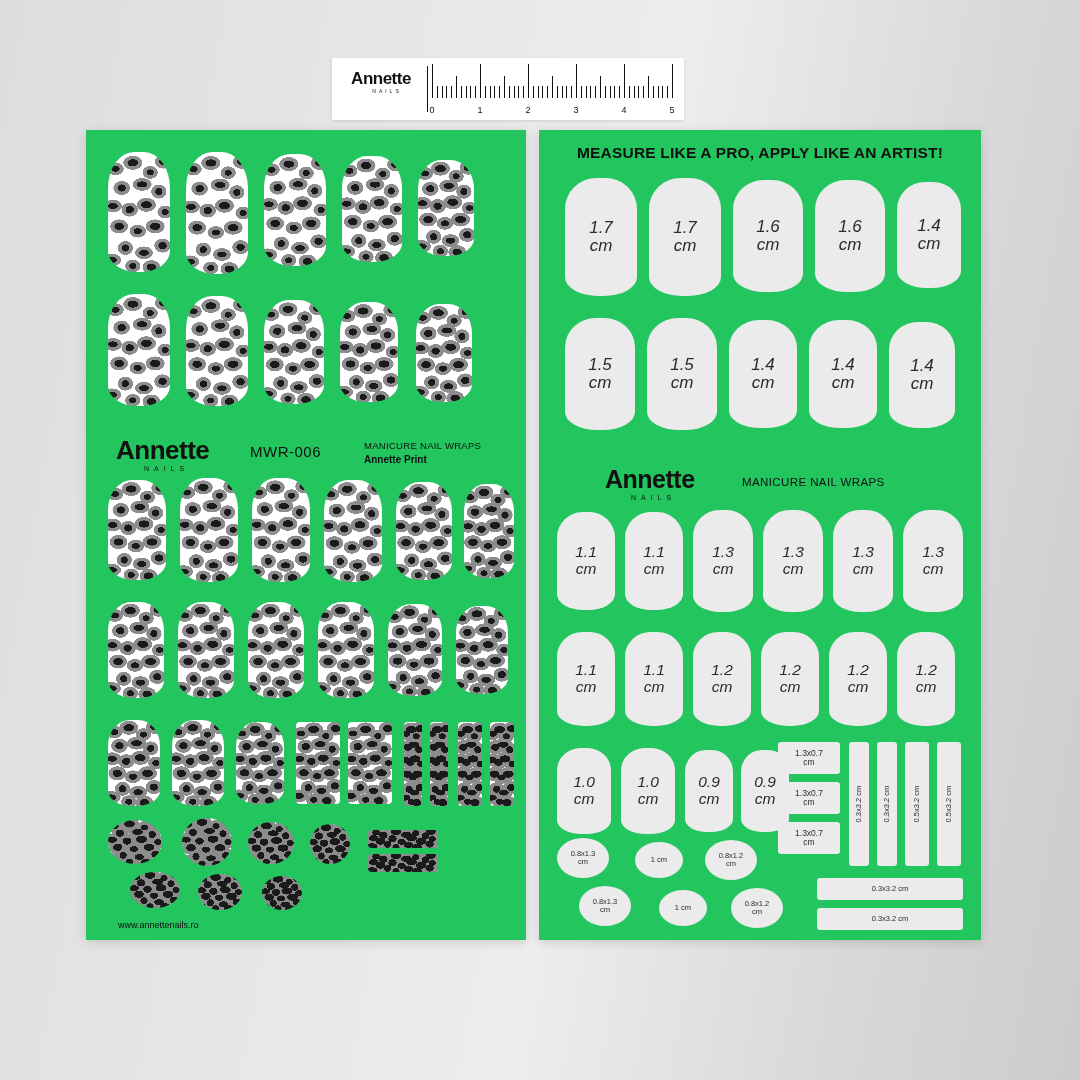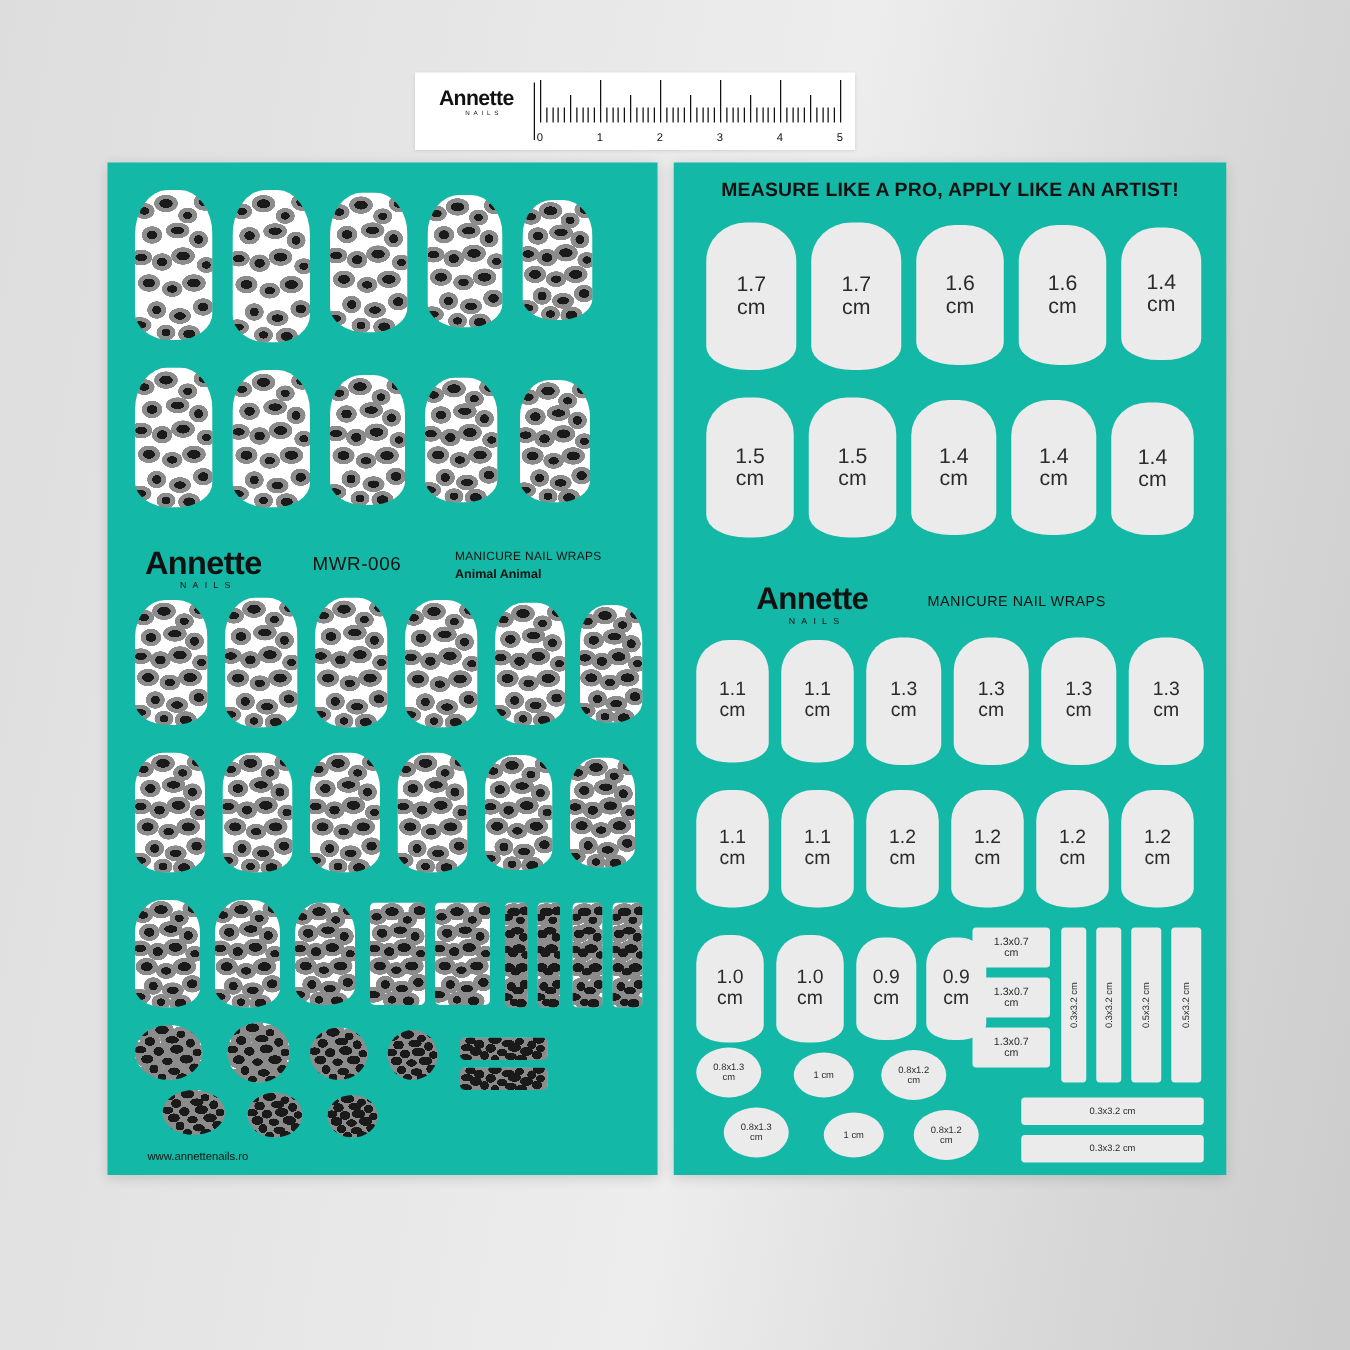--- a/index.html
+++ b/index.html
@@ -56,21 +56,21 @@
   .tick.minor { height: 12px; }
   .ruler-num {
     position: absolute; bottom: 1px;
     font-size: 9px; color: #111;
     transform: translateX(-50%);
   }
 
   
   .sheet {
     position: absolute;
-    background: #14b8a6;
+    background: #22c55e;
     box-shadow: 0 2px 10px rgba(0,0,0,0.14);
   }
   #sheet-left  { left: 86px;  top: 130px; width: 440px; height: 810px; }
   #sheet-right { left: 539px; top: 130px; width: 442px; height: 810px; }
 
   
   .nail {
     position: absolute;
     overflow: hidden;
     background-color: #ffffff;
@@ -161,21 +161,21 @@
   }
 
   .gnail {
     position: absolute;
     background: #ebebeb;
     display: flex; align-items: center; justify-content: center;
     text-align: center;
     color: #2b2b2b;
     line-height: 1.08;
   }
-  .gnail.wrap { border-radius: 44% 44% 46% 46% / 26% 26% 16% 16%; }
+  .gnail.wrap { border-radius: 44% 44% 46% 46% / 26% 26% 16% 16%; font-style: italic; }
   .gnail.round { border-radius: 50%; }
   .gnail.rect { border-radius: 3px; }
   .gnail .lbl { pointer-events: none; }
   .gnail.vert .lbl { transform: rotate(-90deg); white-space: nowrap; }
 
   .sz-lg  { font-size: 17px; }
   .sz-md  { font-size: 15.5px; }
   .sz-xs  { font-size: 8.5px; }
   .sz-xxs { font-size: 7.5px; }
 </style>
@@ -265,21 +265,21 @@
   <div class="nail shape-wrap" style="left:254px; top:172px; width:58px; height:100px;"></div>
   <div class="nail shape-wrap" style="left:330px; top:174px; width:56px; height:98px;"></div>
 
   <div id="left-brand">
     <div class="brand-word">Annette</div>
     <div class="brand-sub">NAILS</div>
   </div>
   <div id="left-code">MWR-006</div>
   <div id="left-meta">
     <div class="l1">MANICURE NAIL WRAPS</div>
-    <div class="l2">Animal Animal</div>
+    <div class="l2">Annette Print</div>
   </div>
 
   <div class="nail shape-wrap" style="left:22px;  top:350px; width:58px; height:100px;"></div>
   <div class="nail shape-wrap" style="left:94px;  top:348px; width:58px; height:104px;"></div>
   <div class="nail shape-wrap" style="left:166px; top:348px; width:58px; height:104px;"></div>
   <div class="nail shape-wrap" style="left:238px; top:350px; width:58px; height:102px;"></div>
   <div class="nail shape-wrap" style="left:310px; top:352px; width:56px; height:98px;"></div>
   <div class="nail shape-wrap" style="left:378px; top:354px; width:50px; height:94px;"></div>
 
   <div class="nail shape-wrap" style="left:22px;  top:472px; width:56px; height:96px;"></div>

